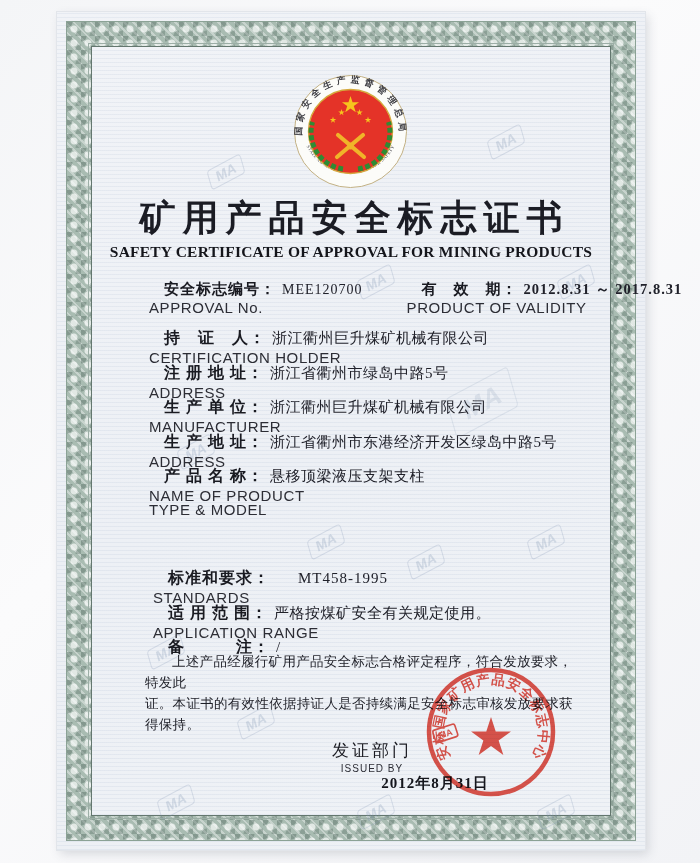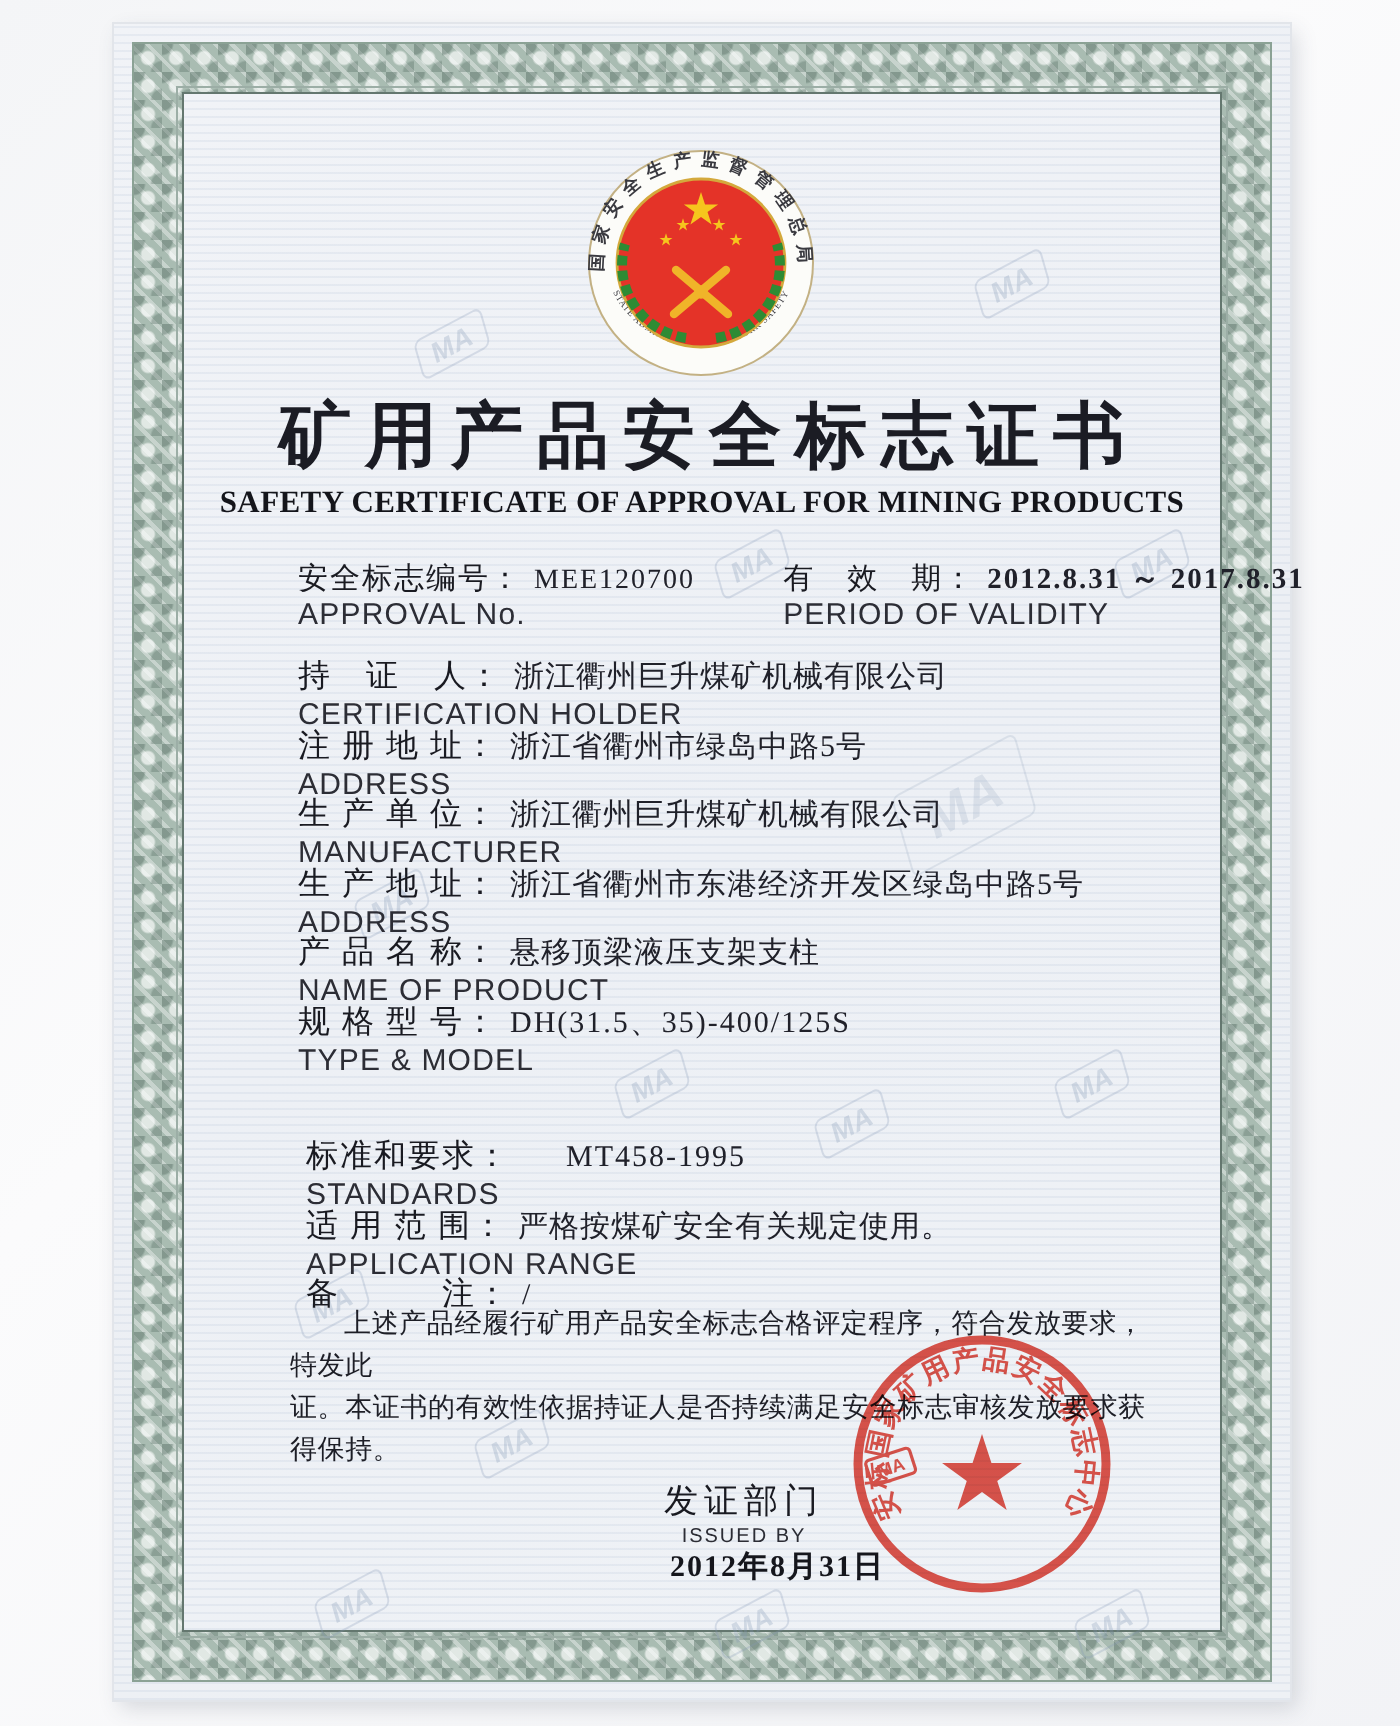--- a/index.html
+++ b/index.html
@@ -55,40 +55,40 @@
     text-align:center; font-size:36px; font-weight:bold; color:#1b1c24;
     letter-spacing:7px; padding-left:7px; white-space:nowrap;
   }
   .subtitle{
     position:absolute; top:231px; left:0; width:100%;
     text-align:center; font-size:15.5px; font-weight:bold; color:#14151b;
     letter-spacing:.2px; white-space:nowrap;
   }
   
   .zh{ display:flex; align-items:baseline; white-space:nowrap; }
-  .label{ font-size:16px; font-weight:normal; color:#191a21; letter-spacing:1px; }
+  .label{ font-size:16px; font-weight:bold; color:#191a21; letter-spacing:1px;margin-left:15px; }
   .value{ font-size:15px; color:#20212a; margin-left:6px; letter-spacing:.5px; }
   .en{ font-size:15px; color:#2c2d35; letter-spacing:.6px; margin-top:0px;
        font-family:"Liberation Sans","DejaVu Sans",sans-serif; }
   .approval-row{ position:absolute; top:268px; left:92px; right:36px; display:flex; }
   .approval-row .block2{ margin-left:44px; }
   .rows1{ position:absolute; top:316px; left:92px; right:36px; }
   .rows2{ position:absolute; top:556px; left:96px; right:36px; }
   .row{ height:34.6px; }
   
   .statement{
     position:absolute; top:639px; left:88px; width:436px;
     font-size:13.5px; line-height:21px; color:#1d1e26;
     text-indent:2em; white-space:pre-line; letter-spacing:.3px;
   }
   .issued{ position:absolute; top:727px; left:215px; width:200px; text-align:center; }
   .issued .zh-issued{ font-size:17px; font-weight:normal; letter-spacing:3px; color:#191a21; }
   .issued .en{ font-size:10px; margin-top:1px; letter-spacing:1px; }
   .date{
-    position:absolute; top:762px; left:278px; width:200px; 
+    position:absolute; top:762px; left:278px; width:200px; text-align:center;
     font-size:15px; font-weight:bold; color:#15161c; letter-spacing:1px;
   }
   
   .seal{ position:absolute; left:366px; top:652px; z-index:6; opacity:.86; mix-blend-mode:multiply; }
 </style>
 </head>
 <body>
 
 <div class="paper">
   <div class="band"></div>
@@ -148,21 +148,21 @@
           <span class="label" style="font-size:15px">安全标志编号：</span>
           <span class="value" style="font-size:14px;letter-spacing:1px">MEE120700</span>
         </div>
         <div class="en">APPROVAL No.</div>
       </div>
       <div class="block2">
         <div class="zh">
           <span class="label" style="font-size:15px">有　效　期：</span>
           <span class="value" style="font-size:14.5px;font-weight:bold;letter-spacing:1px">2012.8.31 ～ 2017.8.31</span>
         </div>
-        <div class="en">PERIOD OF VALIDITY</div>
+        <div class="en">PRODUCT OF VALIDITY</div>
       </div>
     </div>
 
     <div class="rows1">
       <div class="row">
         <div class="zh">
             <span class="label">持　证　人：</span>
             <span class="value">浙江衢州巨升煤矿机械有限公司</span>
           </div>
         <div class="en">CERTIFICATION HOLDER</div>
@@ -189,24 +189,20 @@
         <div class="en">ADDRESS</div>
       </div>
       <div class="row">
         <div class="zh">
             <span class="label">产 品 名 称：</span>
             <span class="value">悬移顶梁液压支架支柱</span>
           </div>
         <div class="en">NAME OF PRODUCT</div>
       </div>
       <div class="row">
-        <div class="zh">
-            <span class="label">规 格 型 号：</span>
-            <span class="value" style="letter-spacing:1px">DH(31.5、35)-400/125S</span>
-          </div>
         <div class="en">TYPE &amp; MODEL</div>
       </div>
     </div>
 
     <div class="rows2">
       <div class="row">
         <div class="zh">
             <span class="label">标准和要求：</span>
             <span class="value" style="margin-left:28px;letter-spacing:1px">MT458-1995</span>
           </div>

